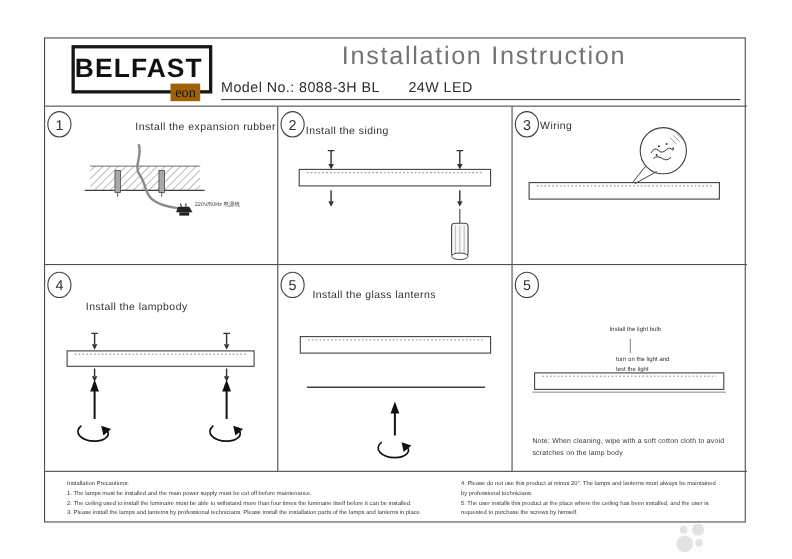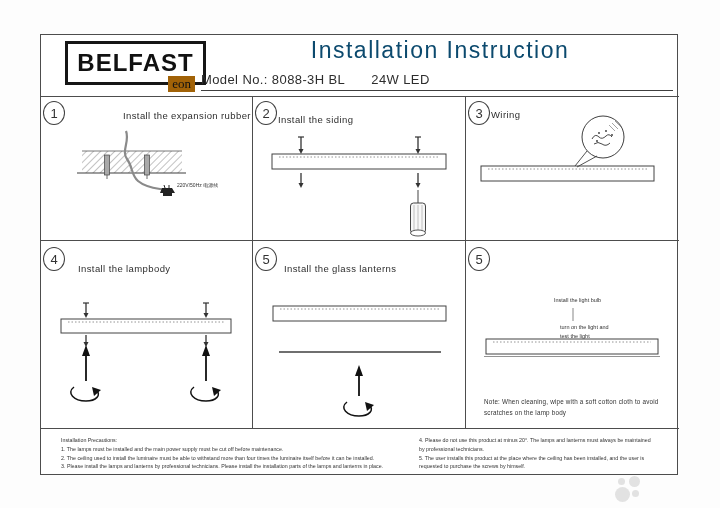--- a/index.html
+++ b/index.html
@@ -9,32 +9,32 @@
     font-family:"Liberation Sans",sans-serif;
     color:#333;
   }
   .page{
     position:absolute;left:40px;top:34px;width:638px;height:441px;
     border:1px solid #4d4d4d;background:#fff;box-sizing:border-box;
   }
   
   .header{position:absolute;left:0;top:0;width:638px;height:62px;border-bottom:1px solid #4d4d4d;box-sizing:border-box;}
   .logo-box{
-    position:absolute;left:24px;top:6px;width:141px;height:44px;
+    position:absolute;left:24px;top:6px;width:128px;height:44px;
     border:3px solid #161616;box-sizing:border-box;
-    display:flex;align-items:center;justify-content:center;
+    display:flex;align-items:center;
   }
   .brand{font-size:24px;font-weight:bold;letter-spacing:1px;color:#111;}
   .brand-sub{
     position:absolute;right:8px;bottom:-10px;background:#a16207;padding:0 4px;
     font-family:"Liberation Serif",serif;font-size:13px;color:#111;
   }
   .title{
     position:absolute;left:160px;top:2px;width:478px;text-align:center;
-    font-size:23px;letter-spacing:1.5px;color:#0c4a6e;
+    font-size:23px;letter-spacing:1.5px;color:#737373;
   }
   .model-row{
     position:absolute;left:160px;top:37px;width:472px;
     display:flex;gap:26px;justify-content:flex-start;
     font-size:13px;letter-spacing:.4px;color:#2d2d2d;
     border-bottom:1px solid #3f3f3f;padding-bottom:3px;
   }
   
   .cell{position:absolute;box-sizing:border-box;}
   .c1{left:0;  top:62px; width:212px;height:144px;border-right:1px solid #4d4d4d;border-bottom:1px solid #4d4d4d;}
@@ -46,21 +46,21 @@
   .stepnum{
     position:absolute;left:2px;top:4px;width:20px;height:22px;
     border:1px solid #3f3f3f;border-radius:50%;
     display:flex;align-items:center;justify-content:center;
     font-size:13px;color:#333;background:#fff;
   }
   .caption{position:absolute;font-size:9.5px;letter-spacing:.4px;color:#2e2e2e;white-space:nowrap;}
   .cap1{left:54px;top:13px;padding-left:28px;}
   .cap2{left:25px;top:17px;}
   .cap3{left:25px;top:12px;}
-  .cap4{left:37px;top:22px;}
+  .cap4{left:37px;top:33px;}
   .cap5{left:31px;top:22px;}
   .drawing{position:absolute;left:0;top:0;}
   .tinytext{position:absolute;color:#333;white-space:nowrap;}
   .bulb-label{left:88px;top:56px;font-size:5.5px;}
   .turnon-label{left:94px;top:82px;font-size:5.5px;line-height:9px;}
   .note-label{left:18px;top:155px;font-size:6.3px;line-height:11px;letter-spacing:.2px;}
   
   .precautions{position:absolute;left:0;top:394px;width:638px;height:46px;}
   .prec-left{position:absolute;left:20px;top:7px;font-size:5.3px;line-height:8.8px;color:#333;white-space:nowrap;}
   .prec-right{position:absolute;left:378px;top:7px;font-size:5.3px;line-height:8.8px;color:#333;white-space:nowrap;}

